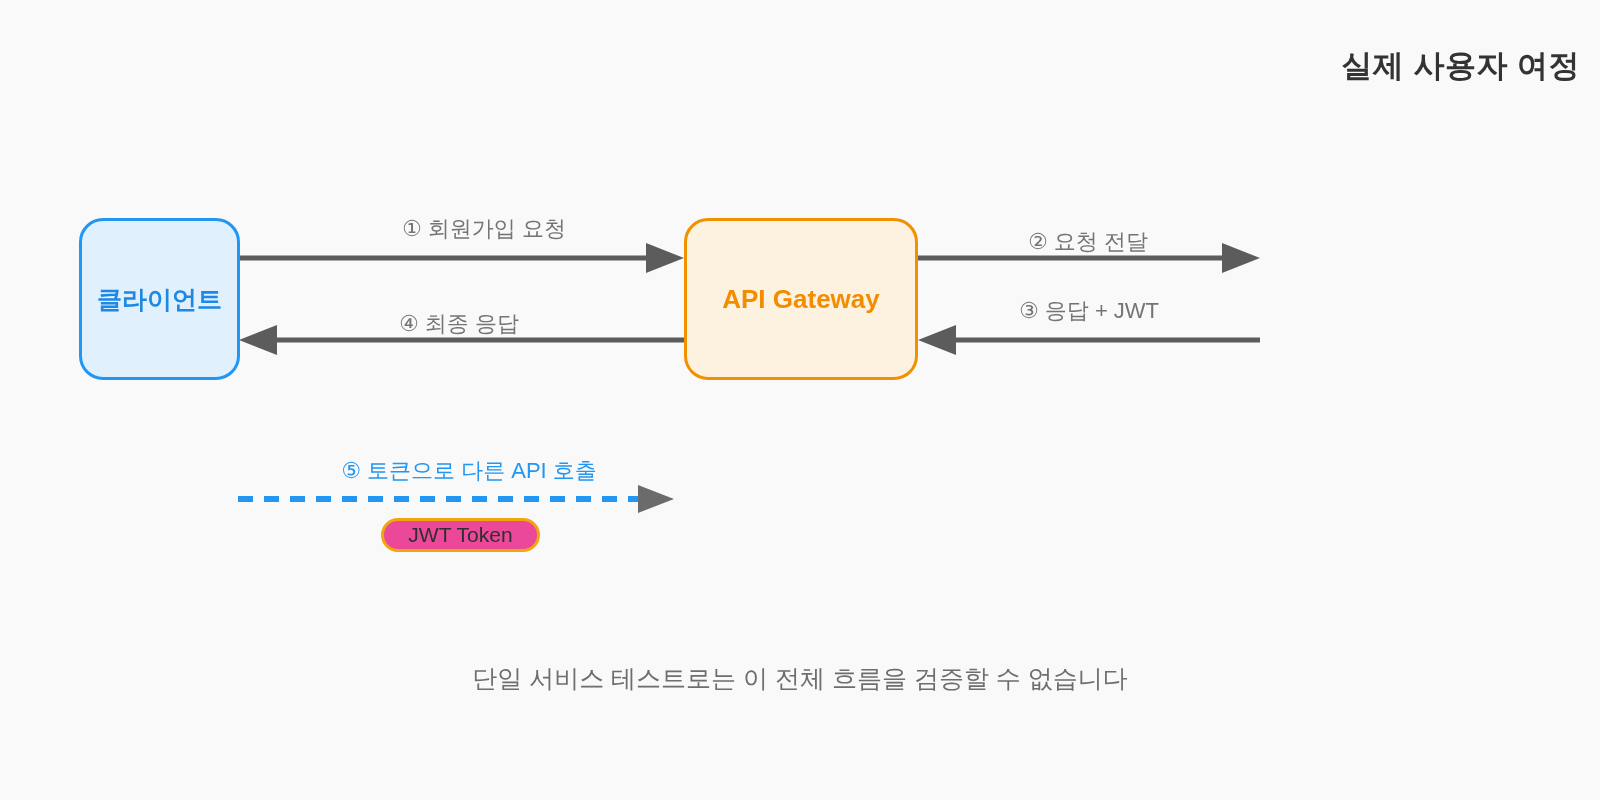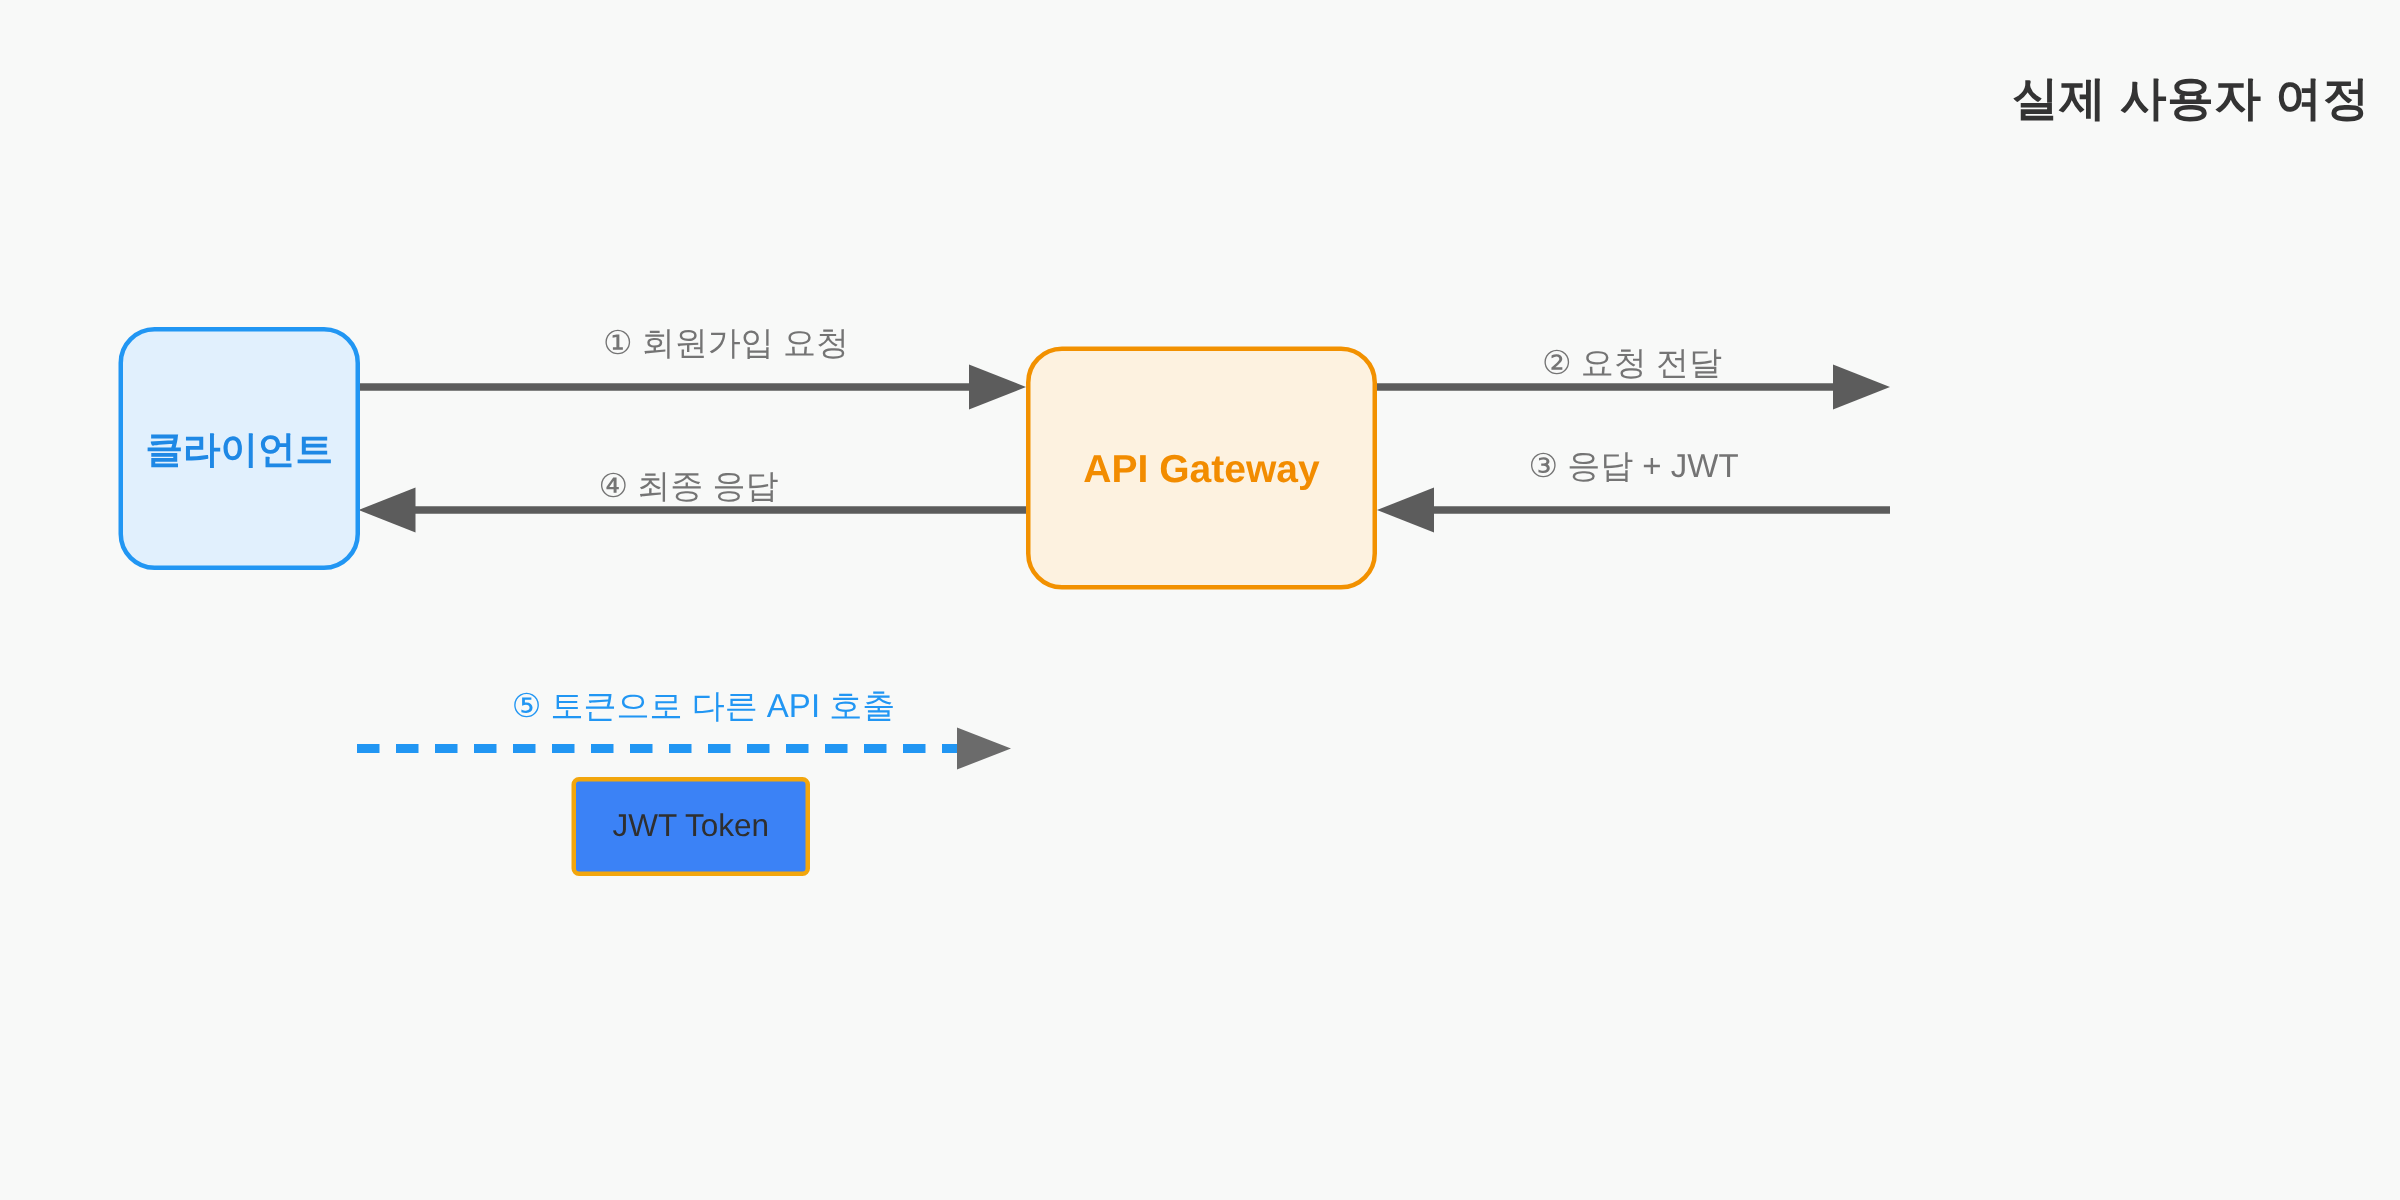--- a/index.html
+++ b/index.html
@@ -41,34 +41,33 @@
     border: 3px solid #2196f3;
     color: #1e88e5;
     font-size: 25px;
   }
   .node-gateway {
     left: 684px; top: 218px; width: 234px; height: 162px;
     background: #fdf2e0;
     border: 3px solid #f29100;
     color: #f28c00;
     font-size: 26px;
-    margin-top: 13px;
   }
   .node-user-service {
     left: 1260px; top: 218px; width: 202px; height: 162px;
     background: #e6f4e8;
     border: 3px solid #43a047;
     color: #2e9e44;
     font-size: 26px;
   }
   .node-jwt {
-    left: 381px; top: 518px; width: 159px; height: 66px;
-    background: #3b82f6;
+    left: 381px; top: 518px; width: 159px; height: 34px;
+    background: #ec4899;
     border: 3px solid #f2a60d;
-    border-radius: 5px;
+    border-radius: 17px;
     color: #2f2f2f;
     font-size: 21px;
     font-weight: normal;
   }
   .arrows-svg {
     position: absolute;
     left: 0; top: 0;
     width: 1600px;
     height: 800px;
   }
@@ -144,14 +143,15 @@
   <div class="node node-jwt">
     <span>JWT Token</span>
   </div>
 
   <div class="edge-label edge-label-1">① 회원가입 요청</div>
   <div class="edge-label edge-label-2">② 요청 전달</div>
   <div class="edge-label edge-label-3">③ 응답 + JWT</div>
   <div class="edge-label edge-label-4">④ 최종 응답</div>
   <div class="edge-label edge-label-5">⑤ 토큰으로 다른 API 호출</div>
 
+  <div class="footnote">단일 서비스 테스트로는 이 전체 흐름을 검증할 수 없습니다</div>
 
 </div>
 
 </body></html>

